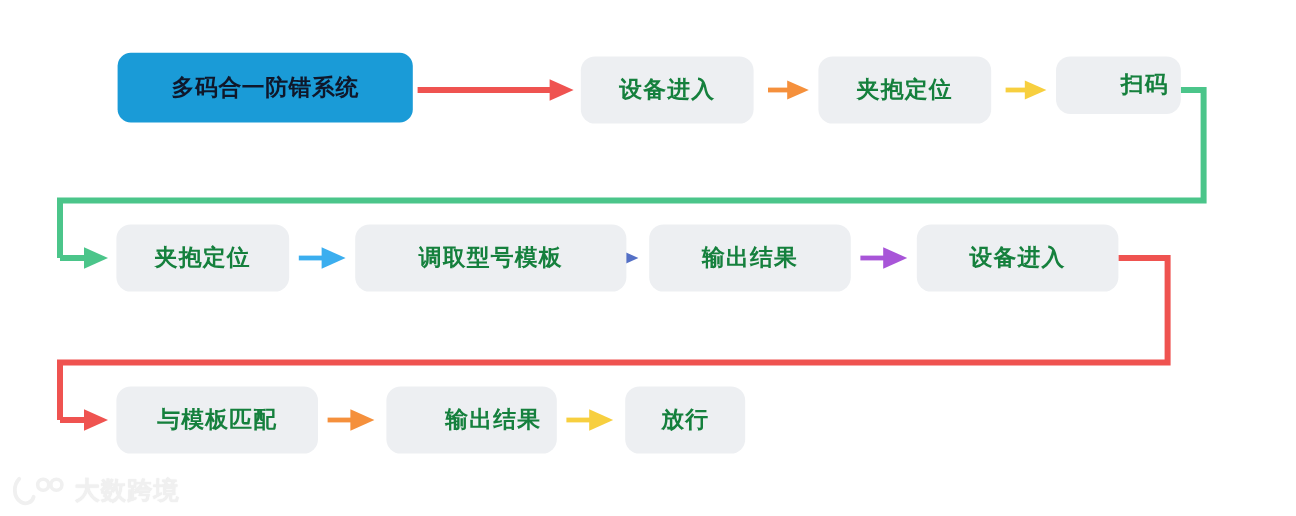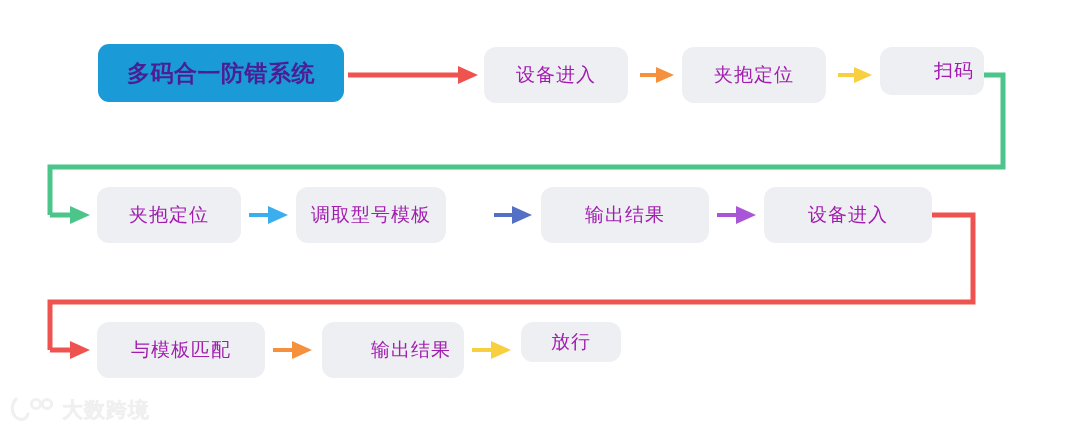--- a/index.html
+++ b/index.html
@@ -27,32 +27,32 @@
     pointer-events: none;
   }
   .node {
     position: absolute;
     box-sizing: border-box;
     display: flex;
     align-items: center;
     justify-content: center;
     border-radius: 12px;
     background: #edeff2;
-    color: #a21caf;
+    color: #15803d;
     font-size: 19px;
-    font-weight: 400;
+    font-weight: 700;
     letter-spacing: 1px;
     white-space: nowrap;
   }
   .node.primary {
     background: #1a9bd7;
-    color: #4c1d95;
+    color: #0f172a;
     font-weight: bold;
     border-radius: 11px;
-    font-size: 23px;
+    font-size: 19px;
     letter-spacing: 0.5px;
   }
   
   #watermark {
     position: absolute;
     left: 10px;
     bottom: 8px;
     display: flex;
     align-items: center;
     gap: 8px;
@@ -144,41 +144,41 @@
   </div>
 
   <div class="node" style="left:880px; top:47px; width:104px; height:48px;padding-left:44px;">
     <span>扫码</span>
   </div>
 
   <div class="node" style="left:97px; top:187px; width:144px; height:56px;">
     <span>夹抱定位</span>
   </div>
 
-  <div class="node" style="left:296px; top:187px; width:150px; height:56px;">
+  <div class="node" style="left:296px; top:187px; width:226px; height:56px;">
     <span>调取型号模板</span>
   </div>
 
   <div class="node" style="left:541px; top:187px; width:168px; height:56px;">
     <span>输出结果</span>
   </div>
 
   <div class="node" style="left:764px; top:187px; width:168px; height:56px;">
     <span>设备进入</span>
   </div>
 
   <div class="node" style="left:97px; top:322px; width:168px; height:56px;text-align:center;">
     <span>与模板匹配</span>
   </div>
 
   <div class="node" style="left:322px; top:322px; width:142px; height:56px;padding-left:36px;">
     <span>输出结果</span>
   </div>
 
-  <div class="node" style="left:521px; top:322px; width:100px; height:40px;">
+  <div class="node" style="left:521px; top:322px; width:100px; height:56px;">
     <span>放行</span>
   </div>
 
   <div id="watermark">
     <svg class="wm-mark" width="44" height="26" viewBox="0 0 44 26" xmlns="http://www.w3.org/2000/svg">
       <path d="M6 3 C1 8, 1 18, 7 22 C11 25, 17 23, 18 18" fill="none" stroke="#f0f0f0" stroke-width="3.2" stroke-linecap="round"></path>
       <circle cx="26" cy="8" r="4.6" fill="none" stroke="#f0f0f0" stroke-width="3"></circle>
       <circle cx="37" cy="8" r="4.6" fill="none" stroke="#f0f0f0" stroke-width="3"></circle>
     </svg>
     <span class="wm-text">大数跨境</span>

